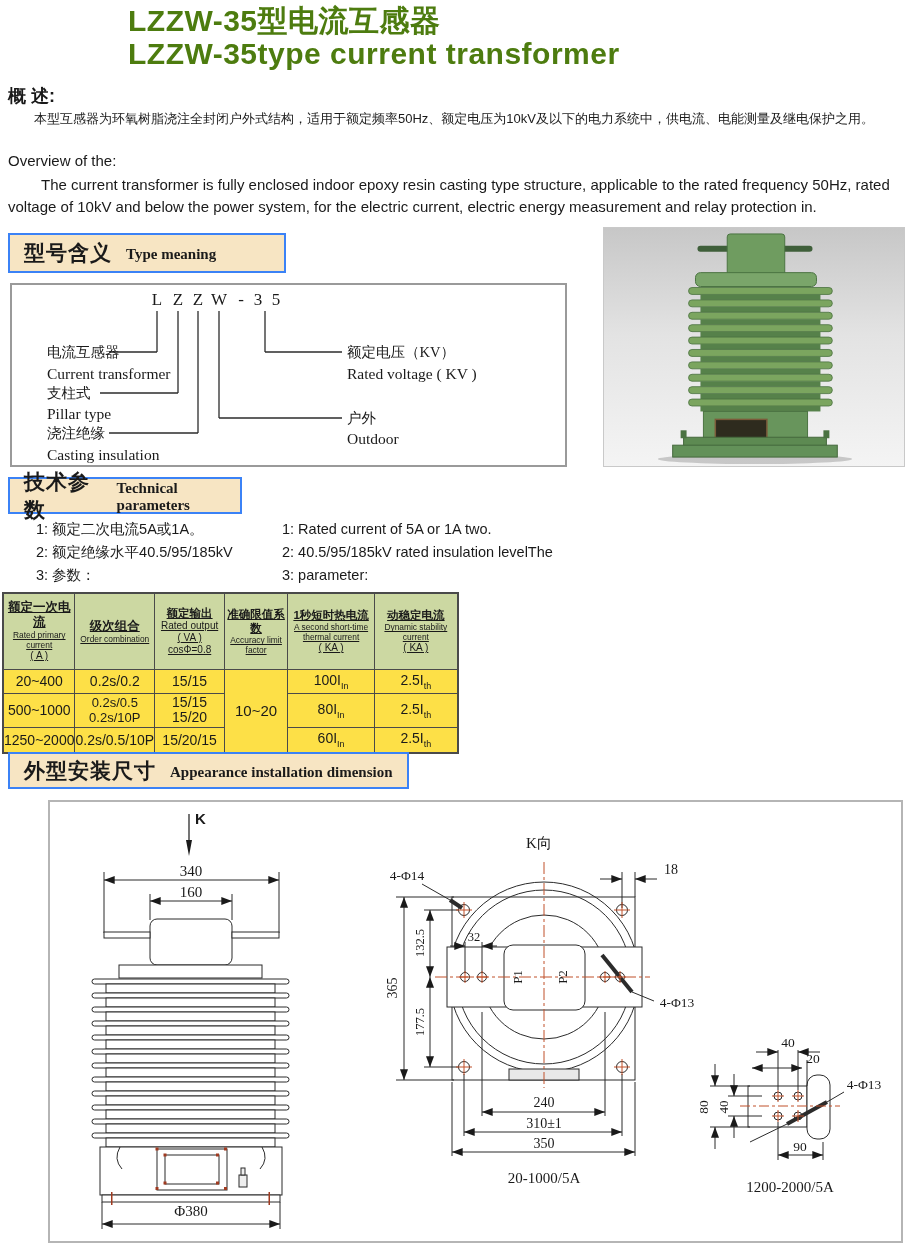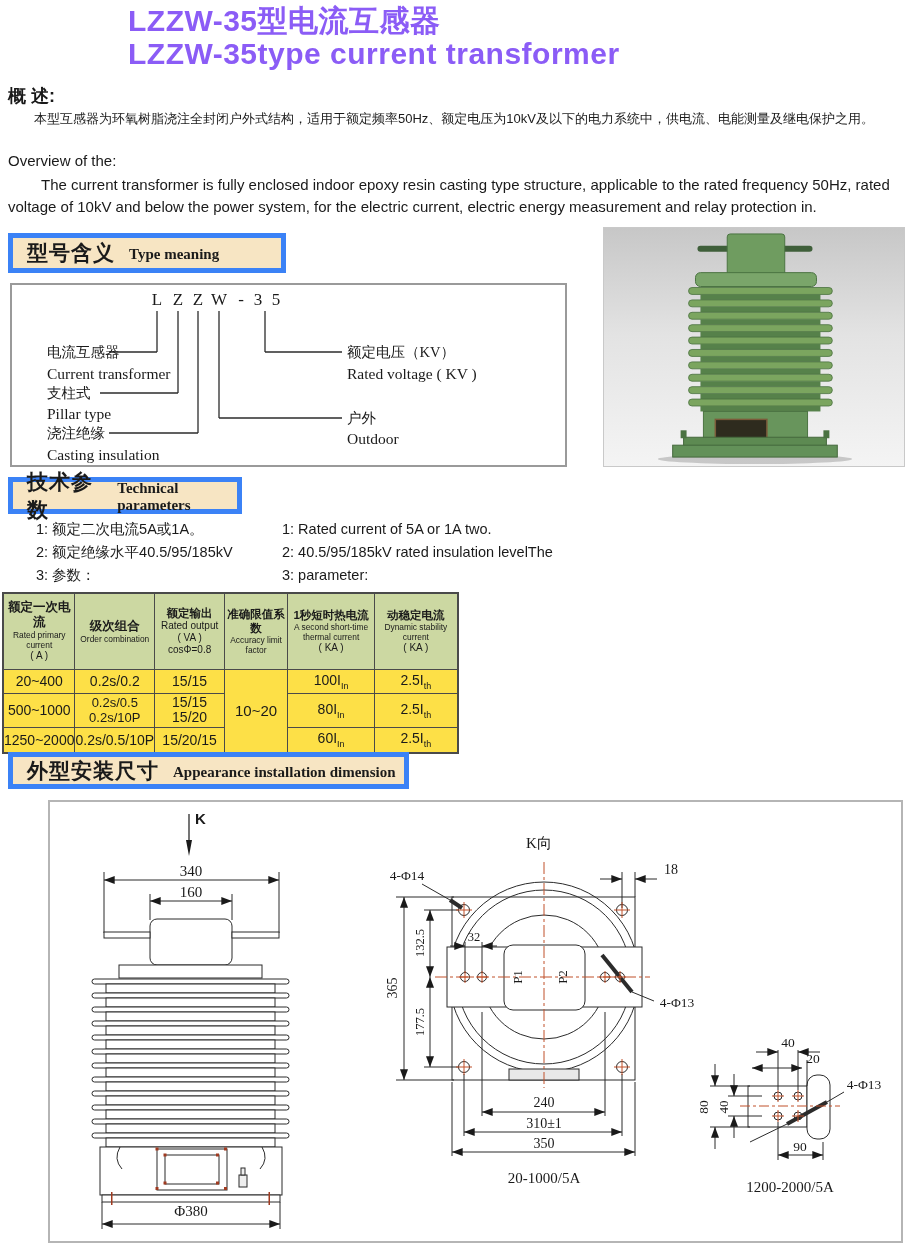--- a/index.html
+++ b/index.html
@@ -1,27 +1,27 @@
 <!DOCTYPE html>
 <html><head>
 <meta charset="utf-8">
 <style>
   html,body{margin:0;padding:0;background:#fff;}
   .page{position:relative;width:910px;height:1250px;background:#fff;overflow:hidden;
         font-family:"Liberation Sans",sans-serif;color:#1a1a1a;}
   
   .title{position:absolute;left:128px;top:4px;font-weight:bold;font-size:30px;line-height:33px;
-         color:#8b5cf6;letter-spacing:.5px;}
+         color:#4d7c0f;letter-spacing:.5px;}
   
   .ov-head{position:absolute;left:8px;top:84px;font-size:18px;font-weight:bold;}
   .cn-para{position:absolute;left:8px;top:108px;width:896px;font-size:13px;line-height:22px;text-indent:2em;}
   .en-label{position:absolute;left:8px;top:152px;font-size:15px;}
   .en-para{position:absolute;left:8px;top:174px;width:898px;font-size:15px;line-height:22px;text-indent:2.2em;}
   
-  .sec{position:absolute;background:#f7e5c3;border:5px solid #3b82f6;display:flex;align-items:center;
+  .sec{position:absolute;background:#f7e5c3;border:2px solid #3b82f6;display:flex;align-items:center;
        padding-left:14px;box-sizing:border-box;font-family:"Liberation Serif",serif;}
   .sec .cn{font-size:21px;font-weight:bold;letter-spacing:1px;}
   .sec .en{font-size:15px;font-weight:bold;margin-left:14px;padding-top:3px;}
   
   .diagram-box{position:absolute;left:10px;top:283px;width:553px;height:180px;border:2px solid #9a9a9a;background:#fff;}
   .photo-box{position:absolute;left:603px;top:227px;width:300px;height:238px;border:1px solid #c9c9c9;
              background:linear-gradient(180deg,#c7c7c7 0%,#e3e3e3 45%,#f4f4f4 100%);}
   .drawing-box{position:absolute;left:48px;top:800px;width:855px;height:443px;border:2px solid #b5b5b5;
                box-sizing:border-box;background:#fff;}
   
@@ -158,21 +158,21 @@
   <table class="ptable">
     <colgroup>
         <col style="width:70px">
         <col style="width:70px">
         <col style="width:70px">
         <col style="width:63px">
         <col style="width:87px">
         <col style="width:83px">
       </colgroup>
     <tbody>
-        <tr style="height:76px;">
+        <tr style="height:76px;text-decoration:underline;">
       <td class="hd">
         <div class="cn">额定一次电流</div>
         <div class="en">Rated primary current</div>
         <div class="unit">( A )</div>
       </td>
       <td class="hd">
         <div class="cn">级次组合</div>
         <div class="en">Order combination</div>
       </td>
       <td class="hd">

